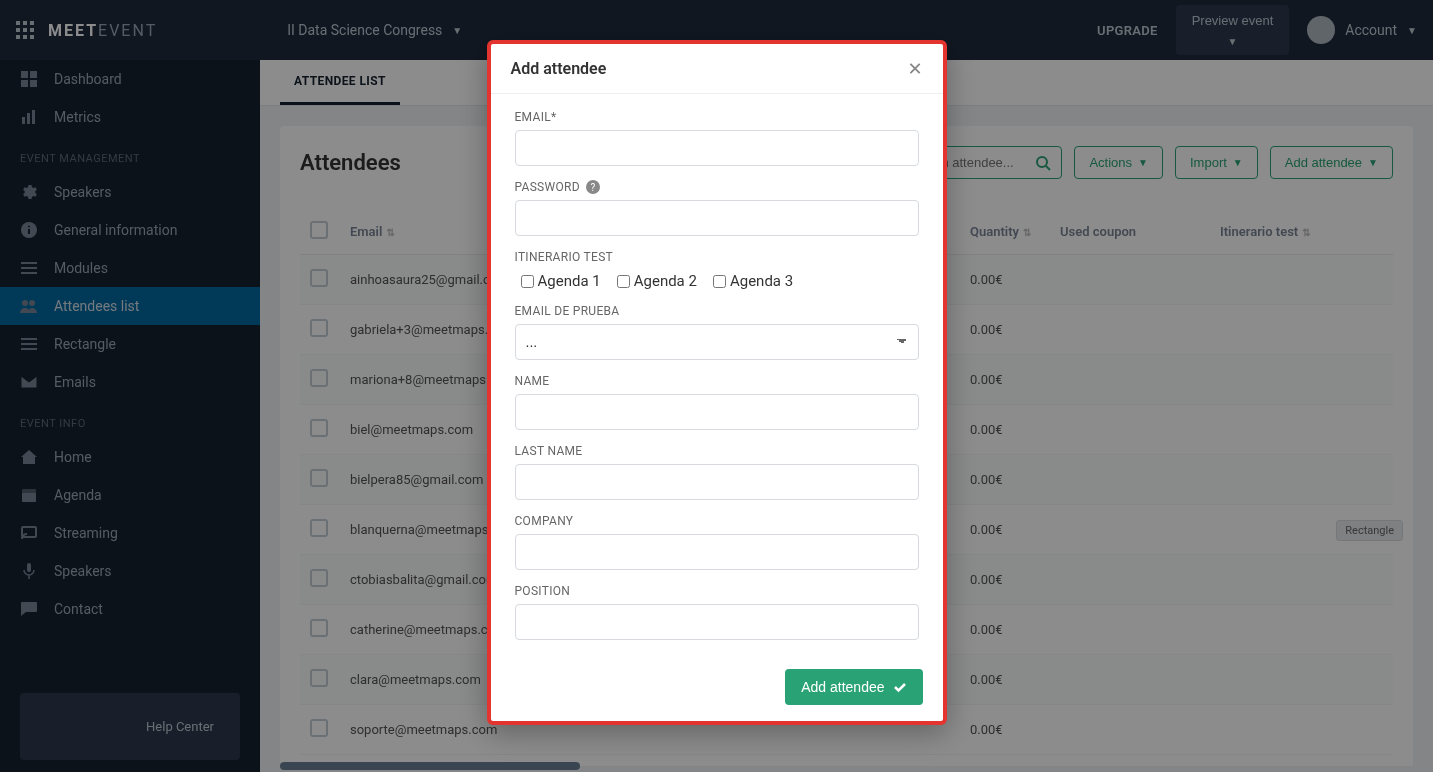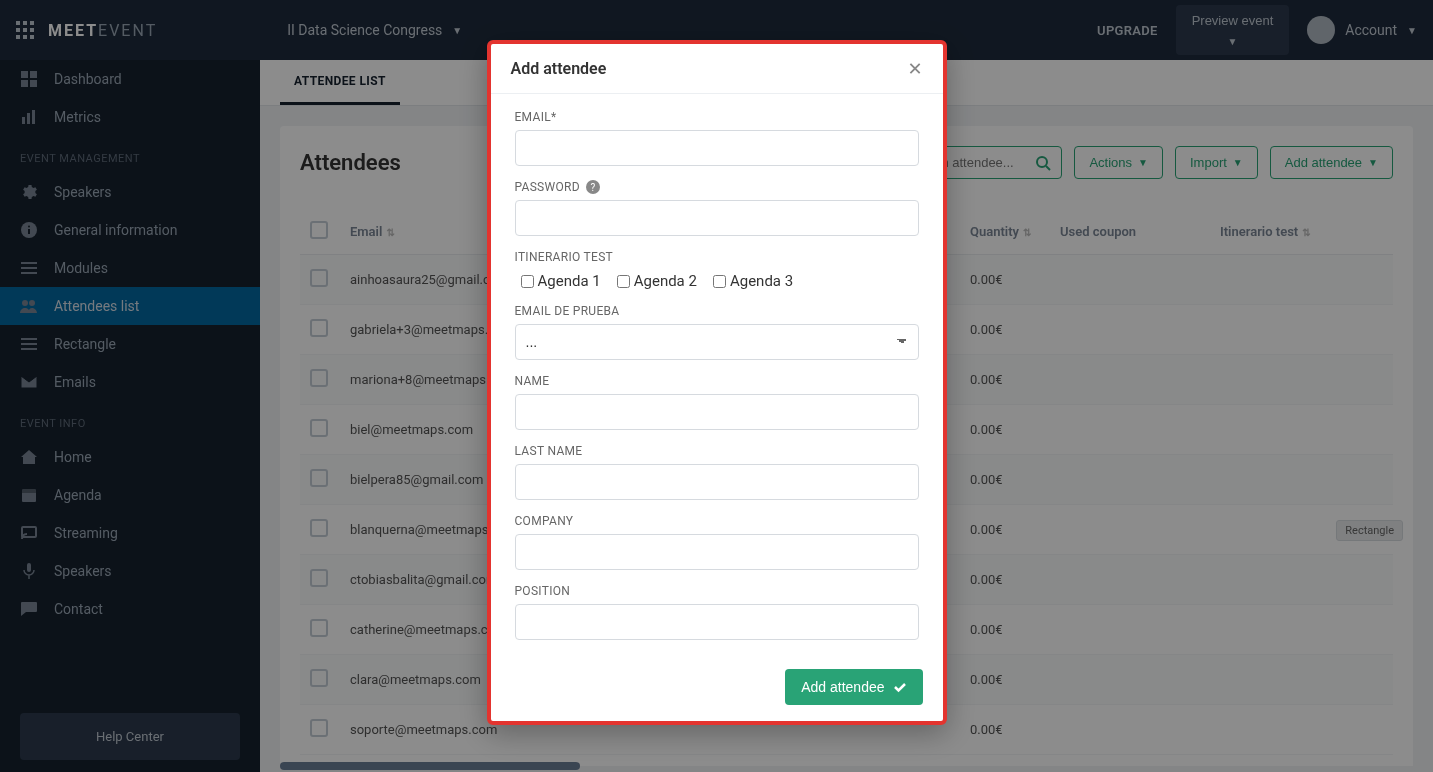--- a/index.html
+++ b/index.html
@@ -74,22 +74,22 @@
   font-size: 14px;
   cursor: pointer;
 }
 .nav-item.active { background: #0369a1; color: #d6dee8; }
 .nav-icon { width: 18px; height: 18px; display:inline-flex; align-items:center; justify-content:center; color:#7a8695; }
 .help-center {
   position: absolute;
   bottom: 12px; left: 20px; right: 20px;
   background: #2c3a4d;
   color: #c0c8d2;
-  text-align: center;
-  padding: 16px;
+  text-align: right;
+  padding: 26px;
   border-radius: 4px;
   font-size: 13px;
 }
 
 
 .main {
   position: absolute;
   left: 260px; right: 0; top: 60px; bottom: 0;
   background: #f1f3f5;
   overflow: hidden;

